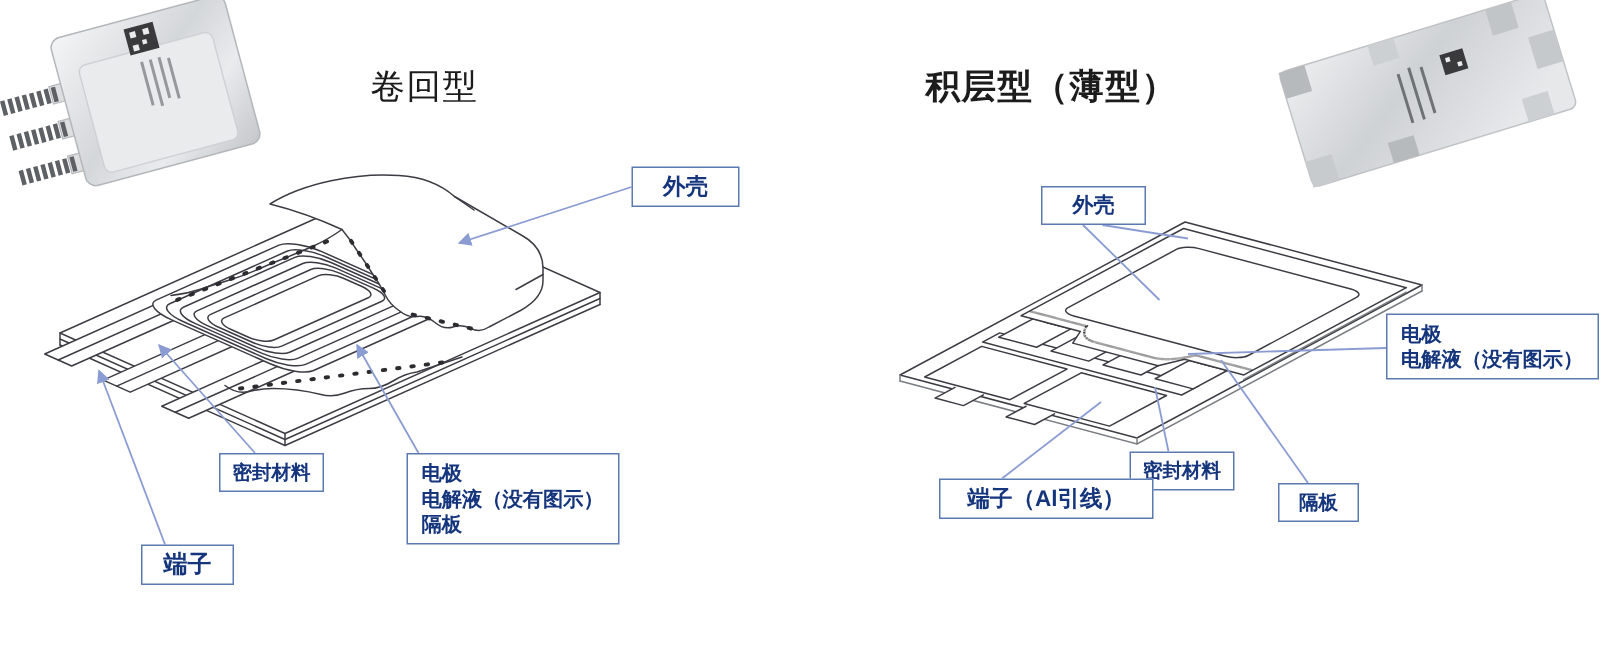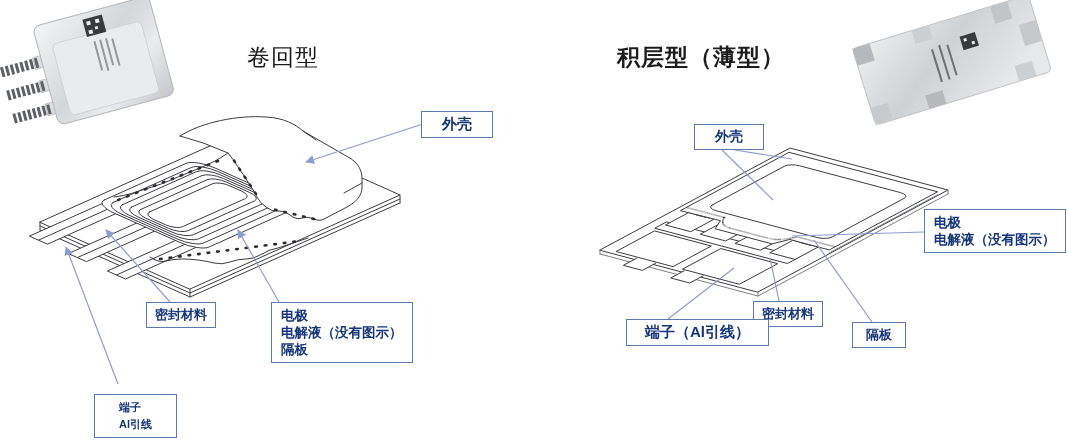--- a/index.html
+++ b/index.html
@@ -221,23 +221,22 @@
 <div class="lbl single" style="left:421px;top:111px;width:72px;padding:3px 0;font-size:15px;">外壳</div>
 
 <div class="lbl single" style="left:146px;top:302px;padding:3px 8px;font-size:13px;">密封材料</div>
 
 <div class="lbl" style="left:271px;top:302px;padding:4px 9px;font-size:13.5px;">
   <div class="ln">电极</div>
   <div class="ln">电解液（没有图示）</div>
   <div class="ln">隔板</div>
 </div>
 
-<div class="lbl" style="left:94px;top:394px;padding:4px 24px;font-size:11px;">
+<div class="lbl" style="left:94px;top:363px;padding:4px 14px;font-size:16px;">
   <div class="ln">端子</div>
-  <div class="ln">Al引线</div>
 </div>
 
 <div class="lbl single" style="left:694px;top:124px;width:70px;padding:3px 0;font-size:14px;">外壳</div>
 
 <div class="lbl" style="left:924px;top:209px;padding:4px 9px;font-size:13.5px;">
   <div class="ln">电极</div>
   <div class="ln">电解液（没有图示）</div>
 </div>
 
 <div class="lbl single" style="left:753px;top:301px;padding:3px 8px;font-size:13px;">密封材料</div>

